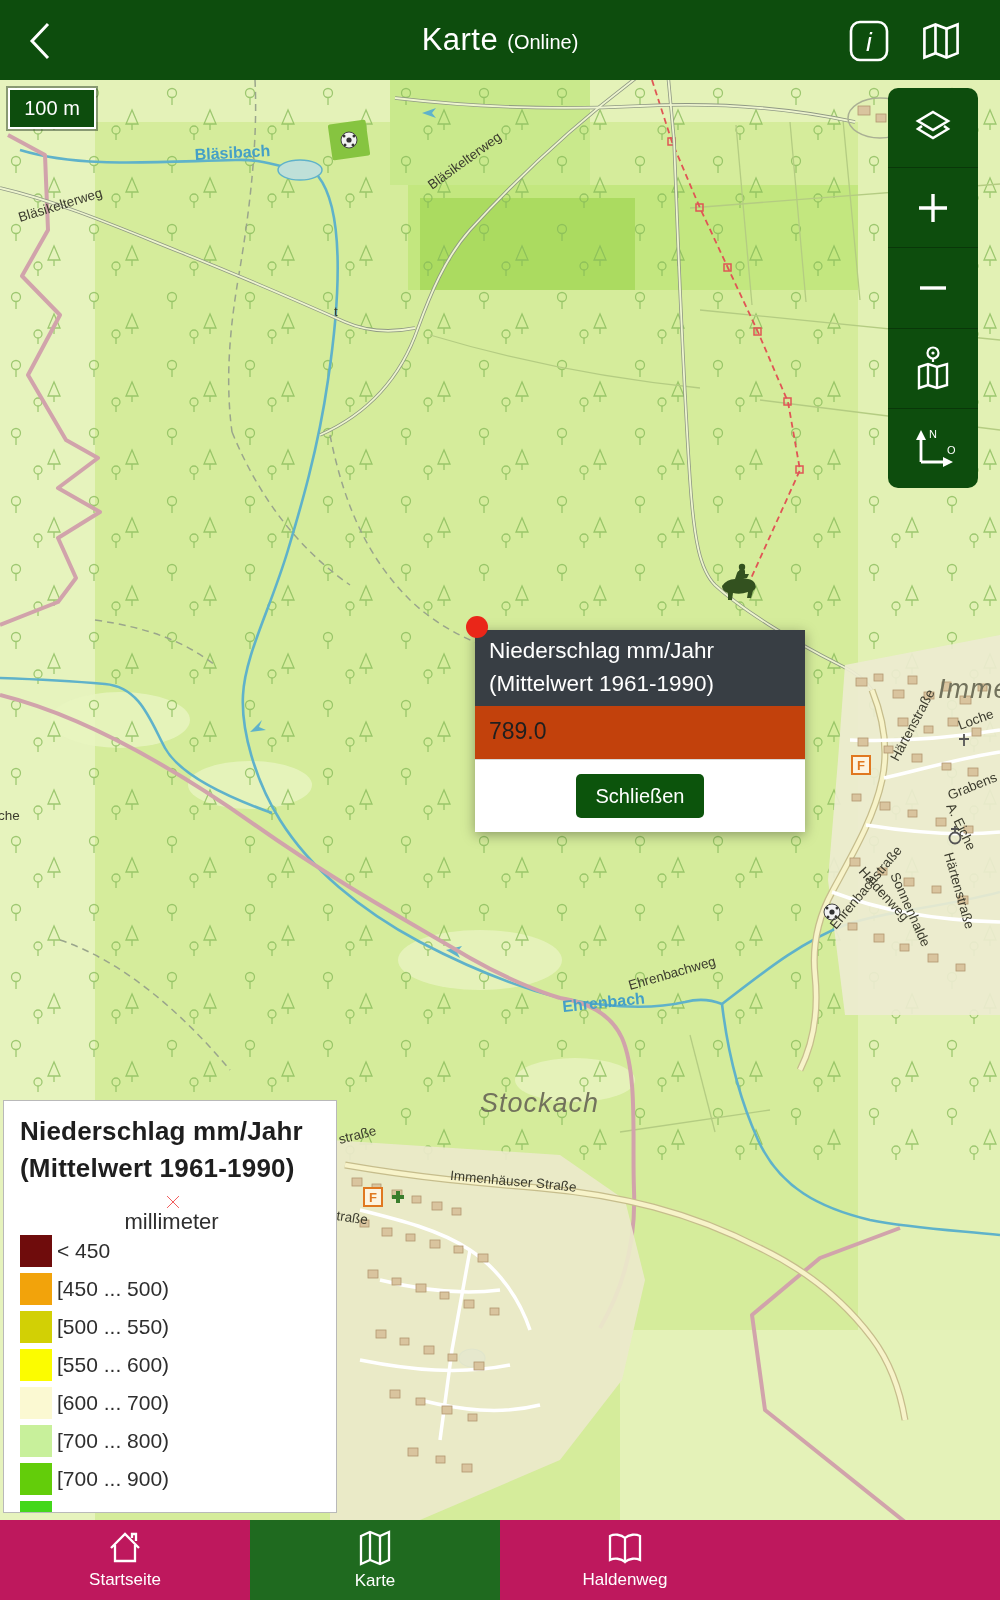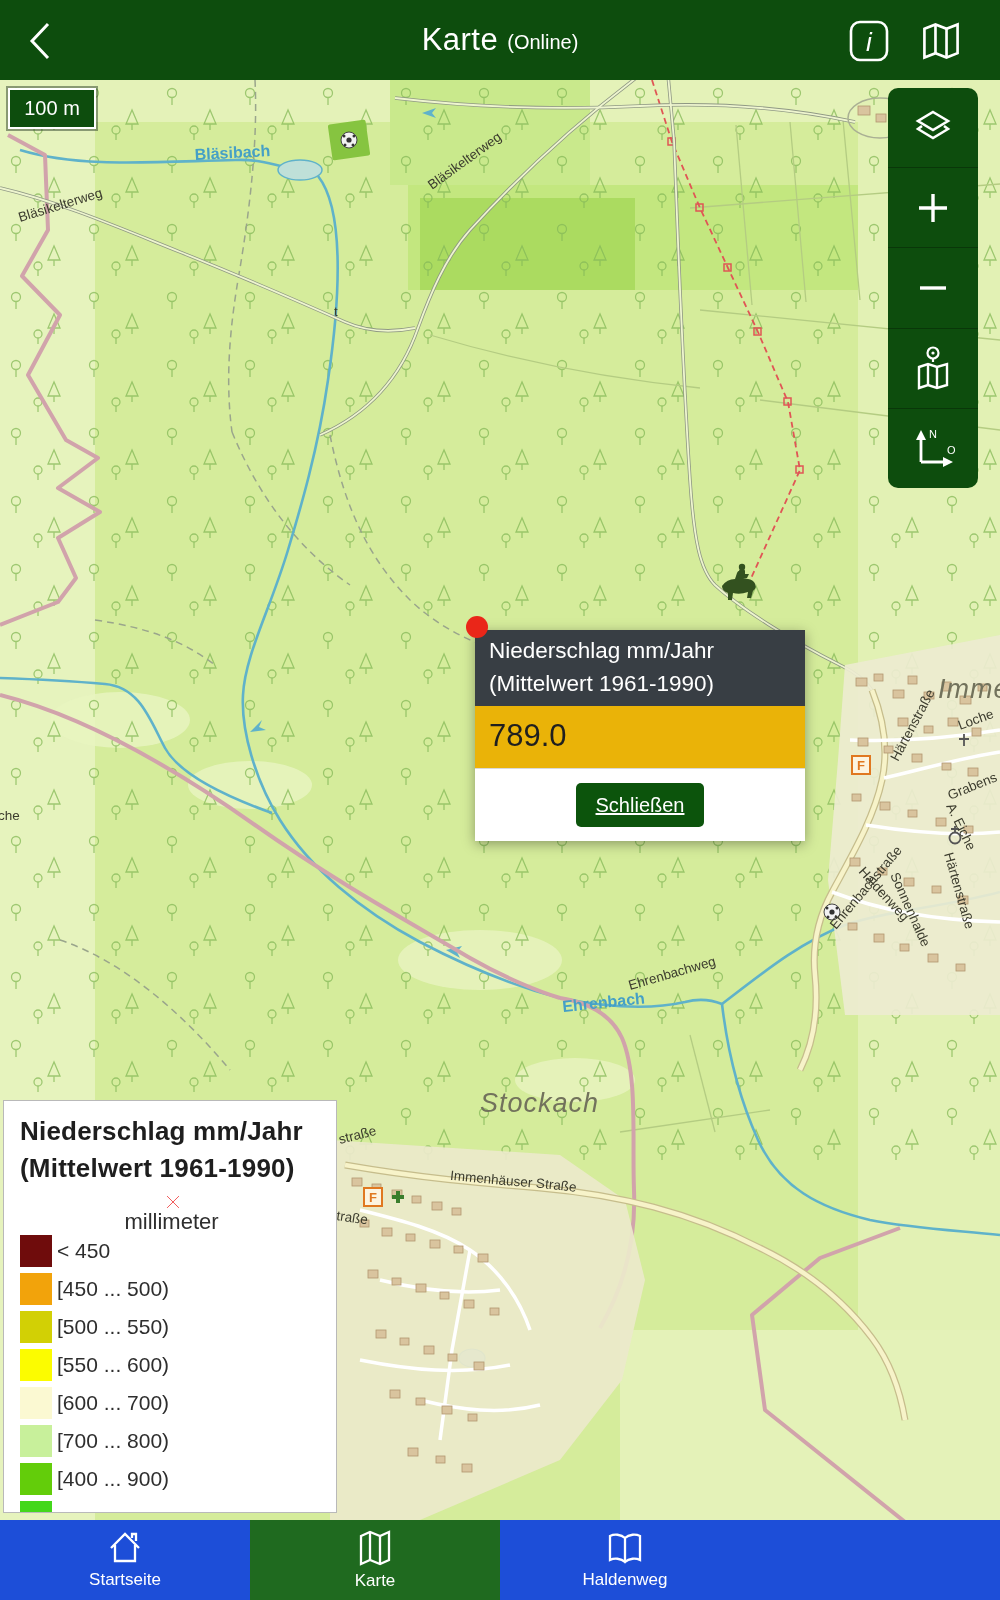--- a/index.html
+++ b/index.html
@@ -30,39 +30,39 @@
 
   
   .controls{position:absolute;left:888px;top:88px;width:90px;height:400px;background:#0d4d0d;
             border-radius:10px;z-index:6;display:flex;flex-direction:column;}
   .ctrl-btn{flex:1;display:flex;align-items:center;justify-content:center;cursor:pointer;border-bottom:1px solid rgba(0,0,0,.28);}
   .ctrl-btn:last-child{border-bottom:none;}
 
   
   .popup{position:absolute;left:475px;top:630px;width:330px;z-index:8;box-shadow:0 3px 12px rgba(0,0,0,.35);}
   .popup-head{background:#383e44;color:#fff;padding:4px 14px 6px;font-size:22.5px;line-height:33px;}
-  .popup-body{background:#eab308;color:#1f1f1f;font-size:31px;padding:12px 14px 14px;border-bottom:1px solid #d9d9d9;}
+  .popup-body{background:#c2410c;color:#1f1f1f;font-size:23px;padding:12px 14px 14px;border-bottom:1px solid #d9d9d9;}
   .popup-foot{background:#fff;height:72px;display:flex;align-items:center;justify-content:center;}
   .close-btn{background:#0c540c;color:#fff;border:none;border-radius:5px;width:128px;height:44px;
-             font-size:20px;font-family:"Liberation Sans",sans-serif;cursor:pointer;text-decoration:underline;}
+             font-size:20px;font-family:"Liberation Sans",sans-serif;cursor:pointer;}
   .marker-dot{position:absolute;left:466px;top:616px;width:22px;height:22px;border-radius:50%;background:#ea2619;z-index:9;}
 
   
   .legend{position:absolute;left:3px;top:1100px;width:334px;height:413px;background:#fff;border:1px solid #b9b9b9;
           z-index:5;overflow:hidden;padding:12px 10px 0 16px;box-sizing:border-box;}
   .legend-title{font-size:26px;line-height:37px;color:#1e1e1e;font-weight:600;letter-spacing:.2px;}
   .legend-unit{display:flex;align-items:center;margin-top:8px;height:40px;flex-direction:column;}
   .legend-unit span{font-size:22px;color:#2e2e2e;margin-left:-3px;}
   .legend-rows{}
   .legend-row{display:flex;align-items:center;height:32px;margin-bottom:6px;}
   .swatch{width:32px;height:32px;flex:0 0 32px;}
   .legend-row span{font-size:21px;color:#2e2e2e;margin-left:5px;}
 
   
-  .nav{position:absolute;left:0;top:1520px;width:1000px;height:80px;background:#1d4ed8;z-index:20;display:flex;}
+  .nav{position:absolute;left:0;top:1520px;width:1000px;height:80px;background:#be185d;z-index:20;display:flex;}
   .nav-item{width:250px;display:flex;flex-direction:column;align-items:center;justify-content:center;gap:4px;cursor:pointer;color:#fff;}
   .nav-item.active{background:#1f6a1f;}
   .nav-label{font-size:17px;}
 </style>
 </head>
 <body>
 
 <div class="screen">
 
   <div class="map-wrap">
@@ -444,21 +444,21 @@
       <div class="legend-row">
         <div class="swatch" style="background-color: rgb(251, 249, 210);"></div>
         <span>[600 ... 700)</span>
       </div>
       <div class="legend-row">
         <div class="swatch" style="background-color: rgb(200, 240, 155);"></div>
         <span>[700 ... 800)</span>
       </div>
       <div class="legend-row">
         <div class="swatch" style="background-color: rgb(99, 205, 10);"></div>
-        <span>[400 ... 900)</span>
+        <span>[700 ... 900)</span>
       </div>
       <div class="legend-row">
         <div class="swatch" style="background-color: rgb(67, 215, 27);"></div>
         <span></span>
       </div>
     </div>
   </div>
 
   <div class="nav">
     <div class="nav-item">

